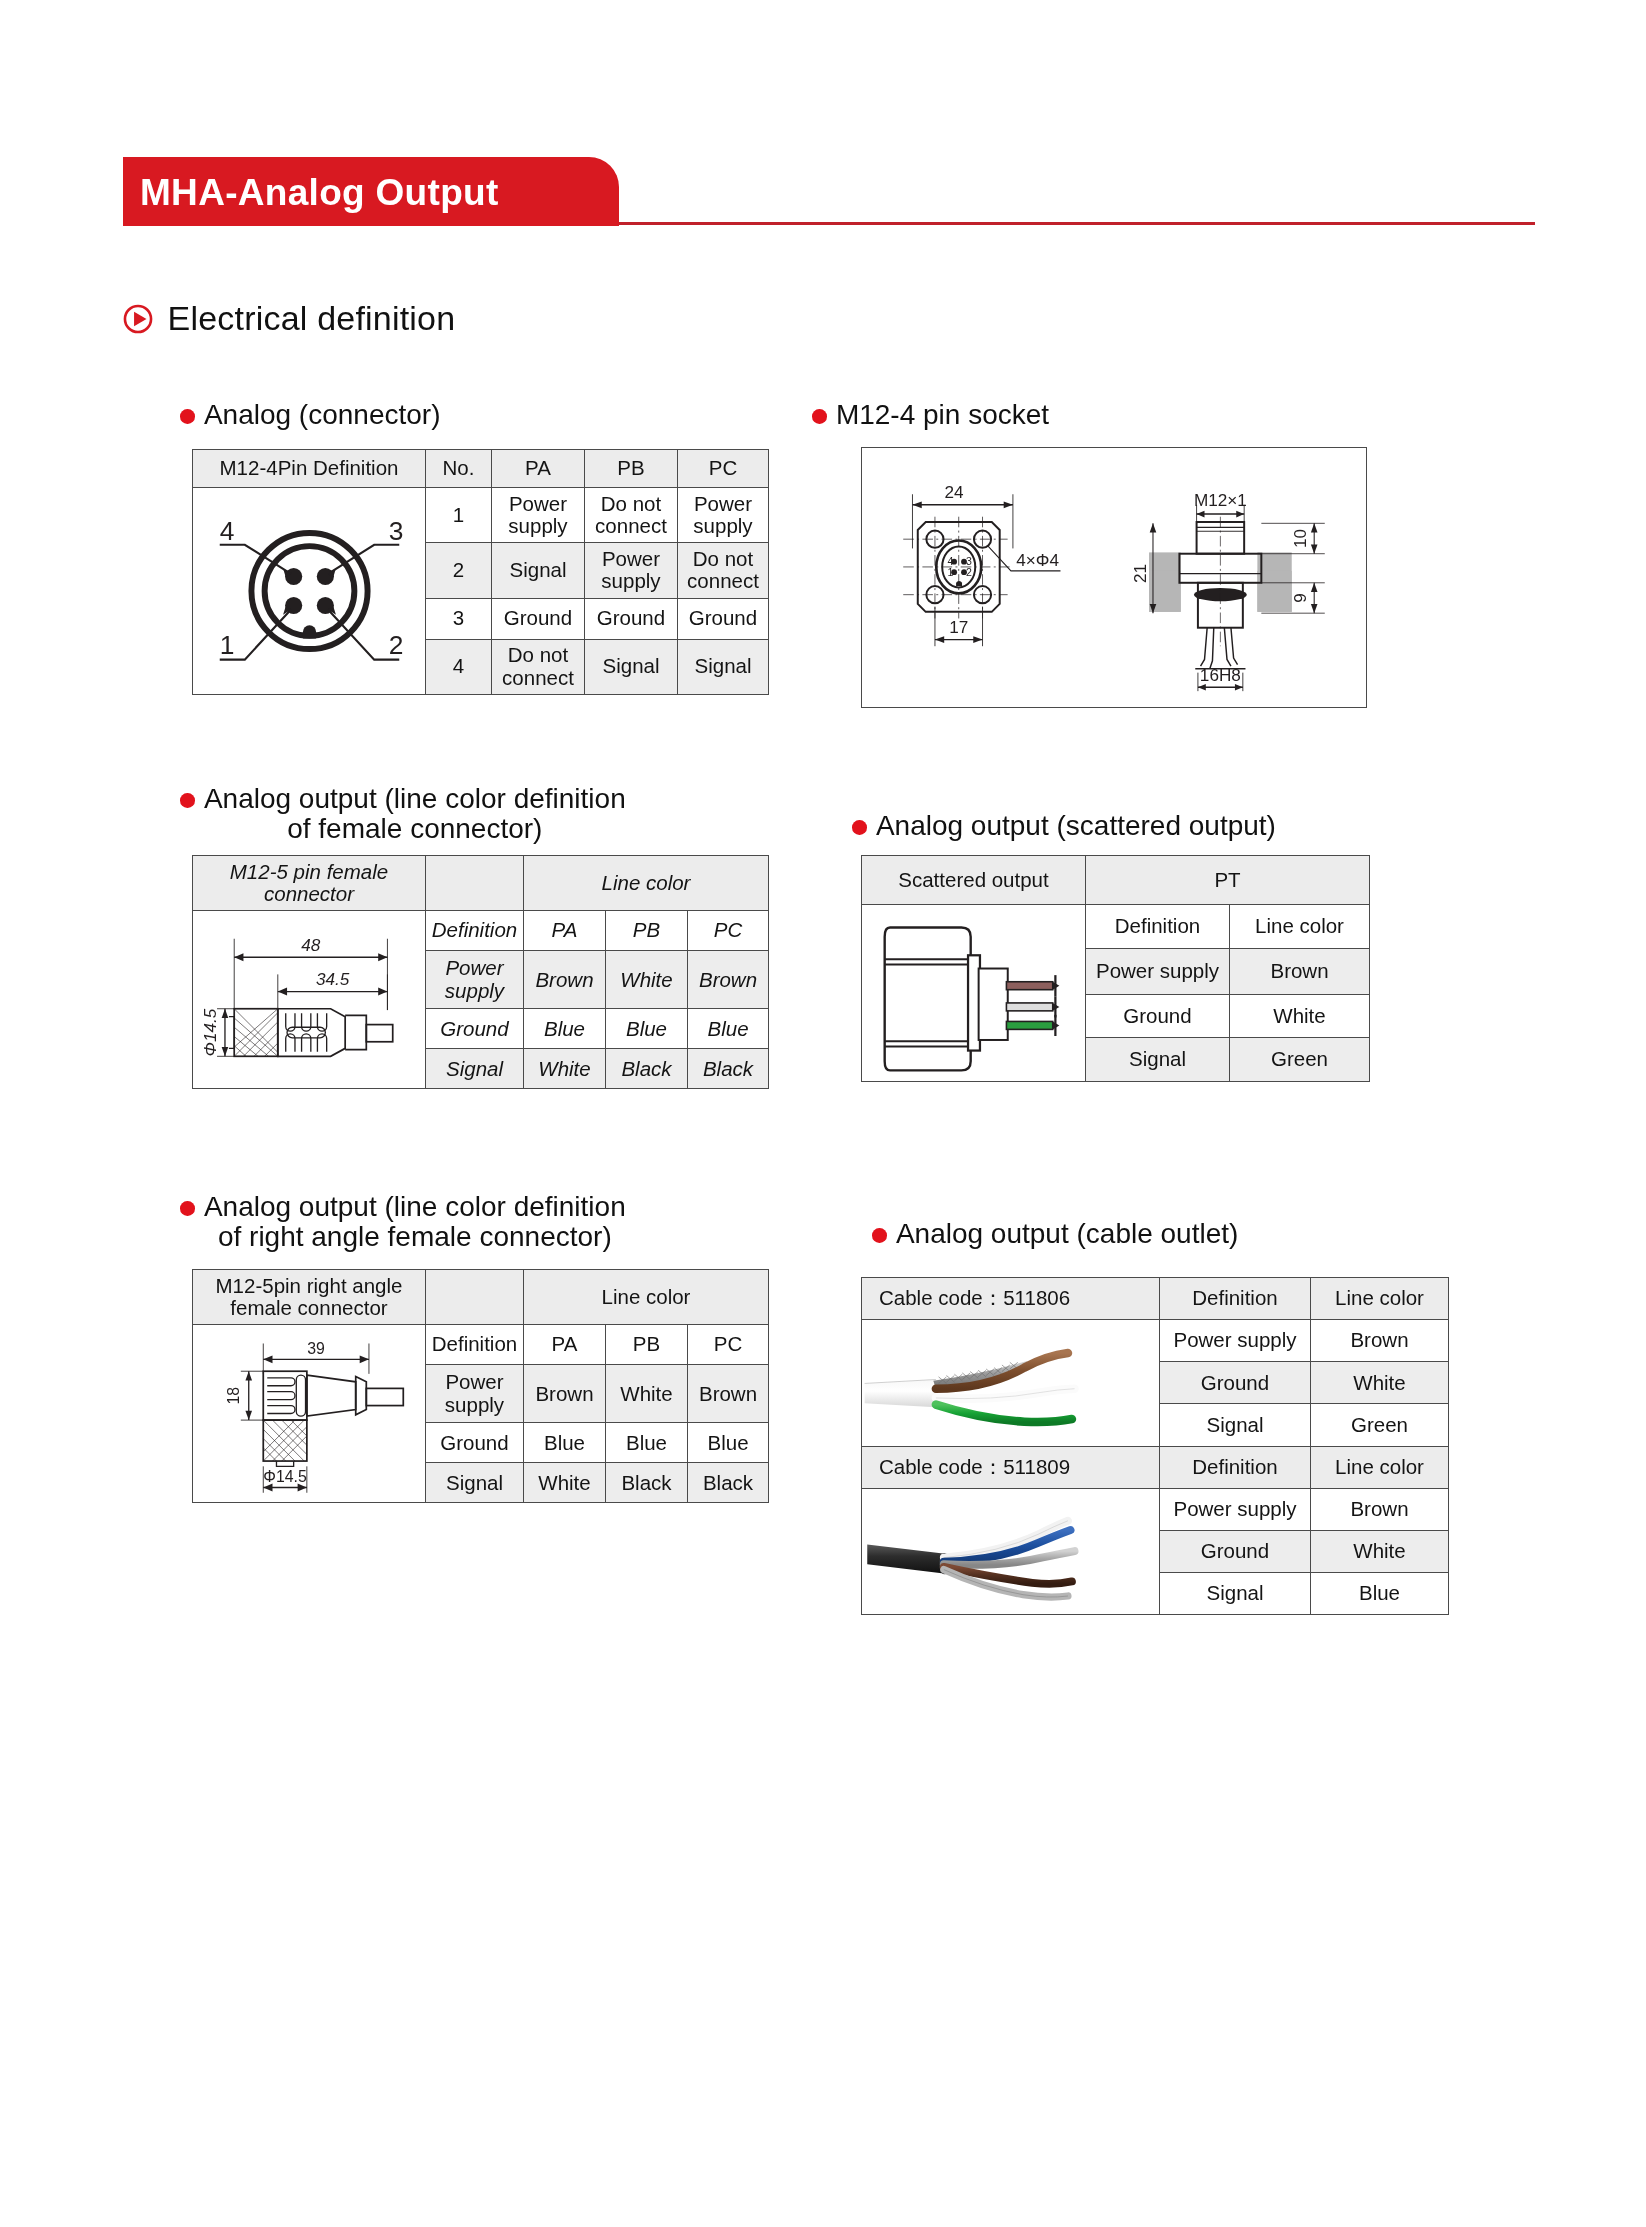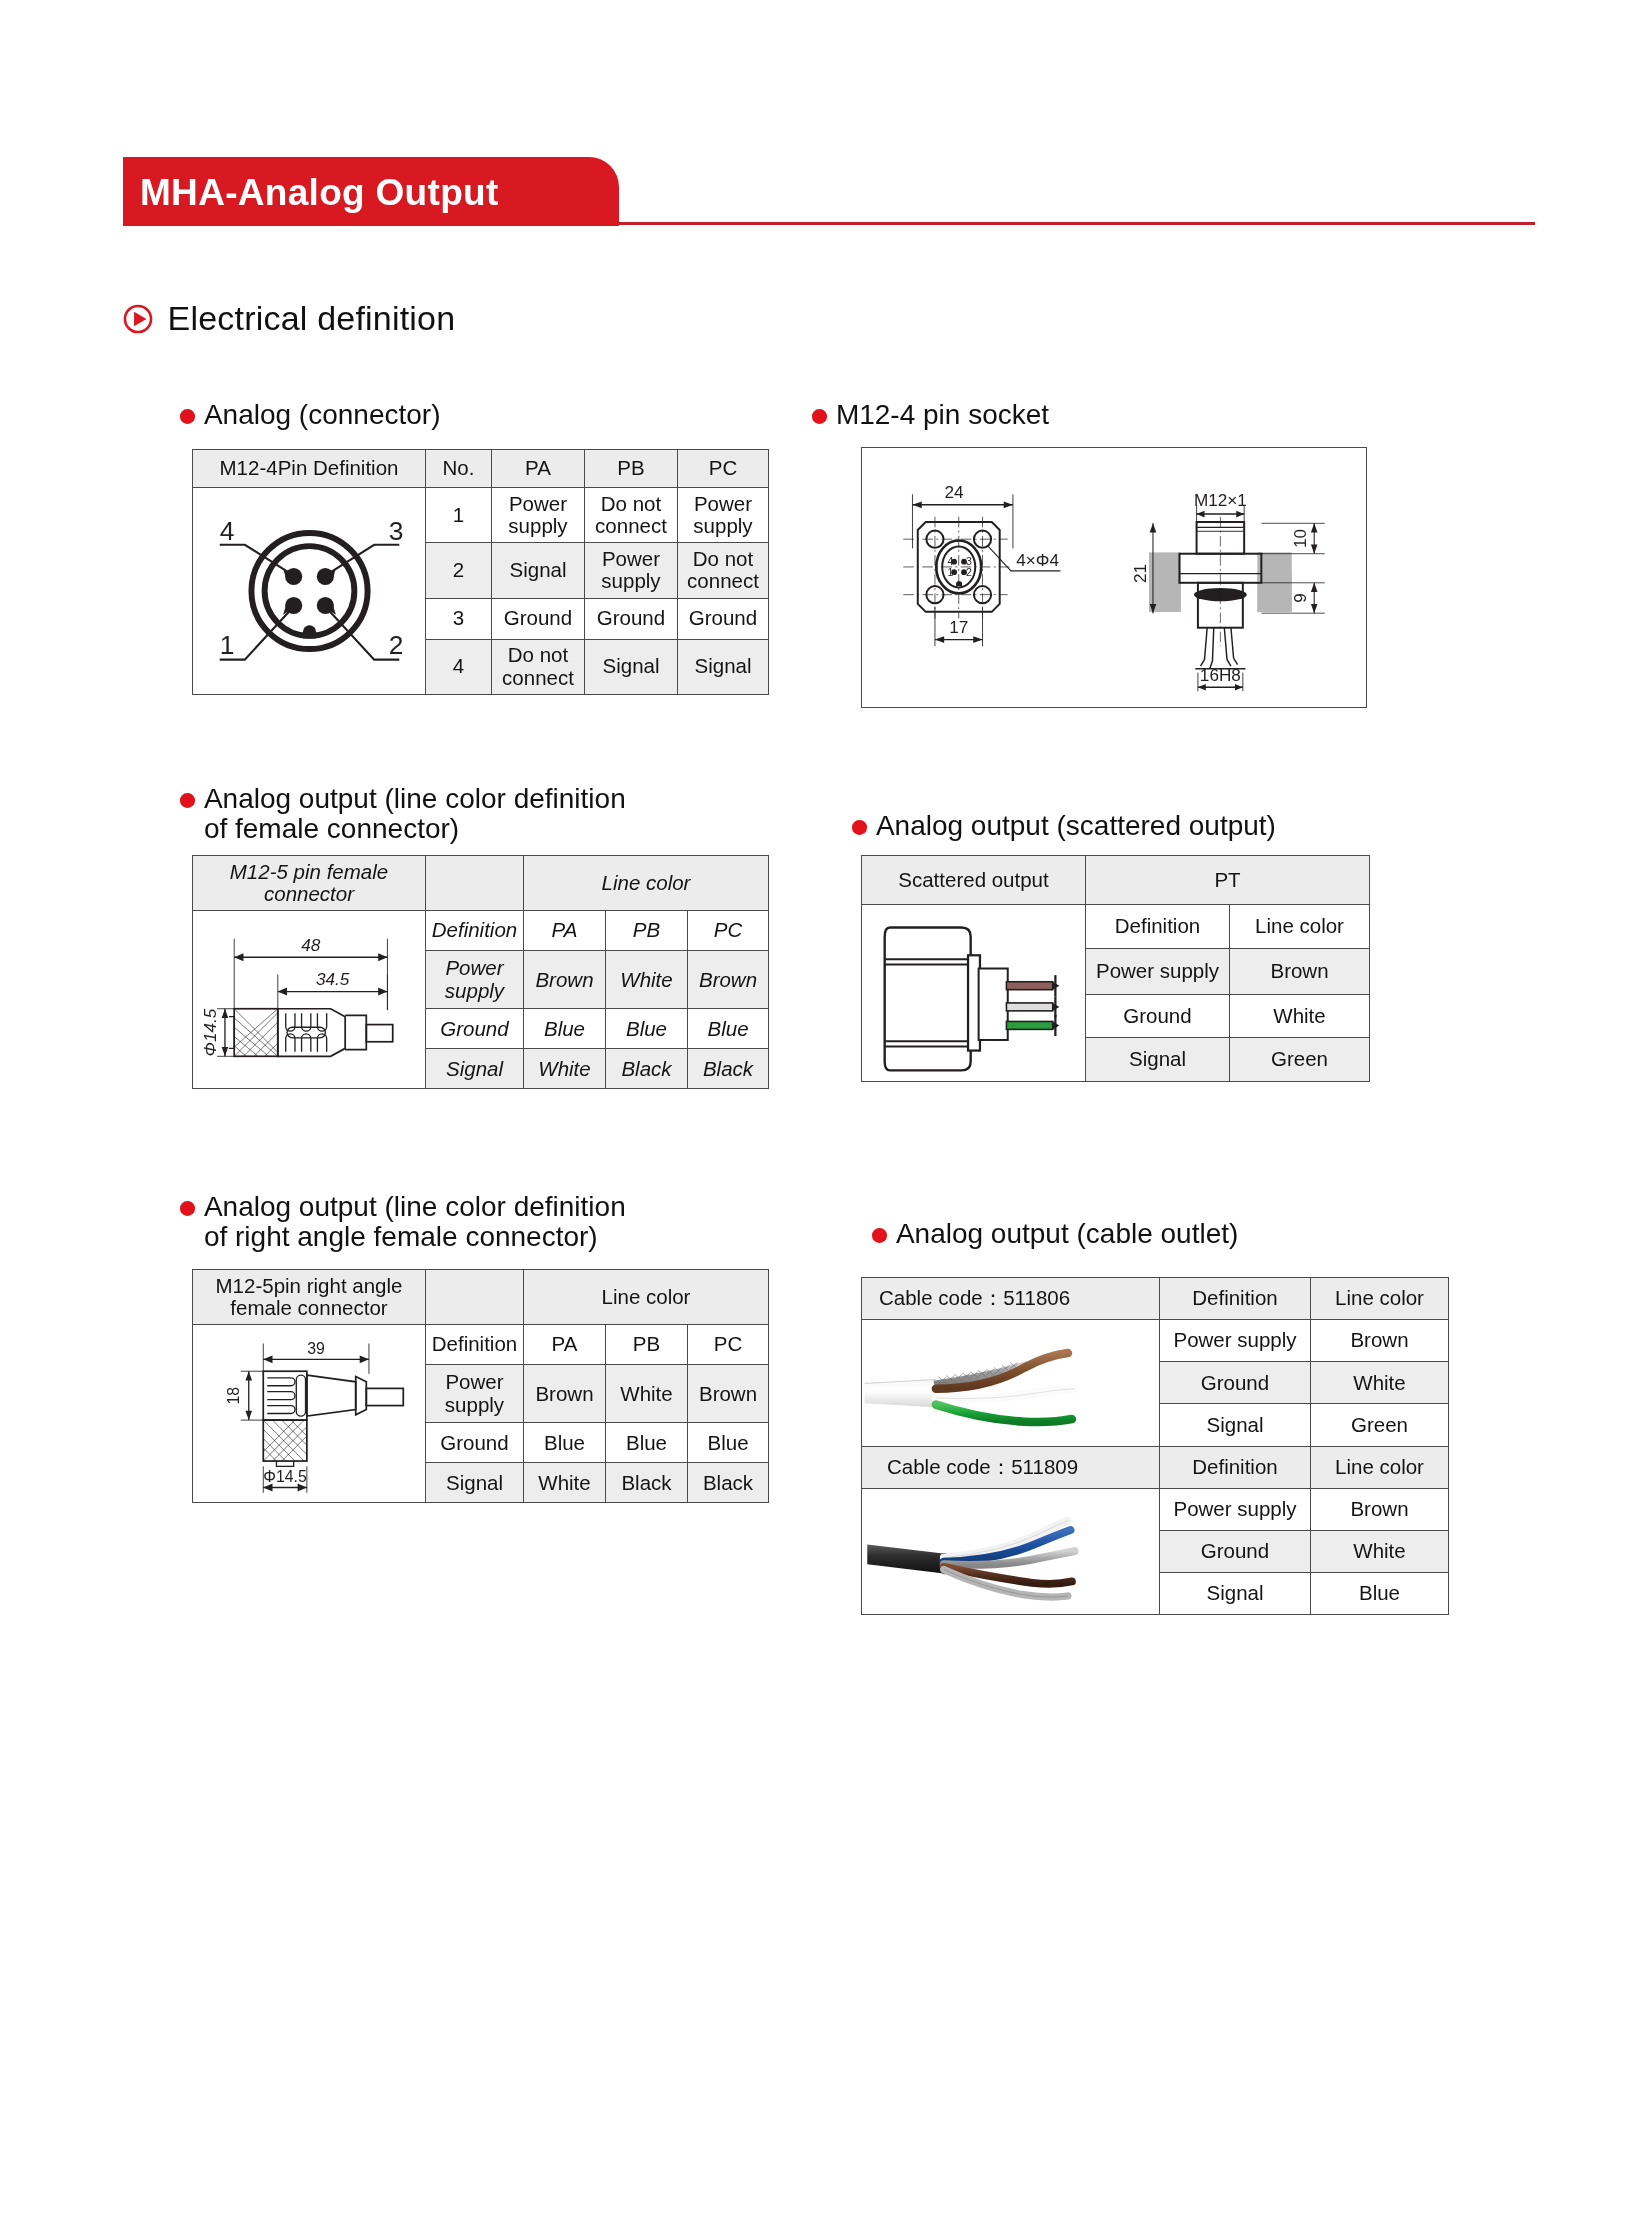--- a/index.html
+++ b/index.html
@@ -14,21 +14,21 @@
   .hdr-title{position:absolute;left:140px;top:15px;font-size:37px;font-weight:bold;color:#fff;letter-spacing:0.3px;}
 
   
   .sec{position:absolute;left:123px;top:299px;display:flex;align-items:center;gap:14.6px;}
   .sec-icon{width:30px;height:30px;flex:0 0 auto;}
   .sec-text{font-size:34px;color:#111;letter-spacing:0.2px;}
 
   
   .blk-title{position:absolute;display:flex;align-items:flex-start;gap:9.3px;}
   .bullet{width:14.6px;height:14.6px;border-radius:50%;background:#e2121c;flex:0 0 auto;margin-top:9.3px;}
-  .blk-label{font-size:28px;line-height:1.06;color:#111;white-space:pre-line;}
+  .blk-label{font-size:28px;line-height:1.06;color:#111;white-space:pre-line;text-align:center;}
 
   
   table.t{position:absolute;border-collapse:collapse;table-layout:fixed;background:#fff;}
   table.t td,table.t th{border:1.3px solid #4a4a4a;padding:0;text-align:center;vertical-align:middle;
                         font-weight:normal;font-size:20.5px;line-height:1.1;color:#141414;}
   .hd{background:#ececec;}
   .sh{background:#ededed;}
   .cellpad{padding:4.6px 2.6px;display:block;}
 
   
@@ -664,21 +664,21 @@
     <tr>
       <td class="sh" style="height:40px">Ground</td>
       <td class="sh">White</td>
     </tr>
     <tr>
       <td style="height:40px">Signal</td>
       <td>Green</td>
     </tr>
 
     <tr>
-      <td class="hd" style="height:41px;padding-left:25px;text-align:left">Cable code：511809</td>
+      <td class="hd" style="height:41px;padding-left:17px;text-align:left">Cable code：511809</td>
       <td class="hd">Definition</td>
       <td class="hd">Line color</td>
     </tr>
     <tr>
       <td class="draw" rowspan="3">
         <svg viewBox="0 0 450 190" width="298" height="126" class="photo">
           <rect x="0" y="0" width="450" height="190" fill="#fff"></rect>
           <defs>
             <linearGradient id="jk2" x1="0" y1="0" x2="0" y2="1">
               <stop offset="0%" stop-color="#5a5a5a"></stop>

